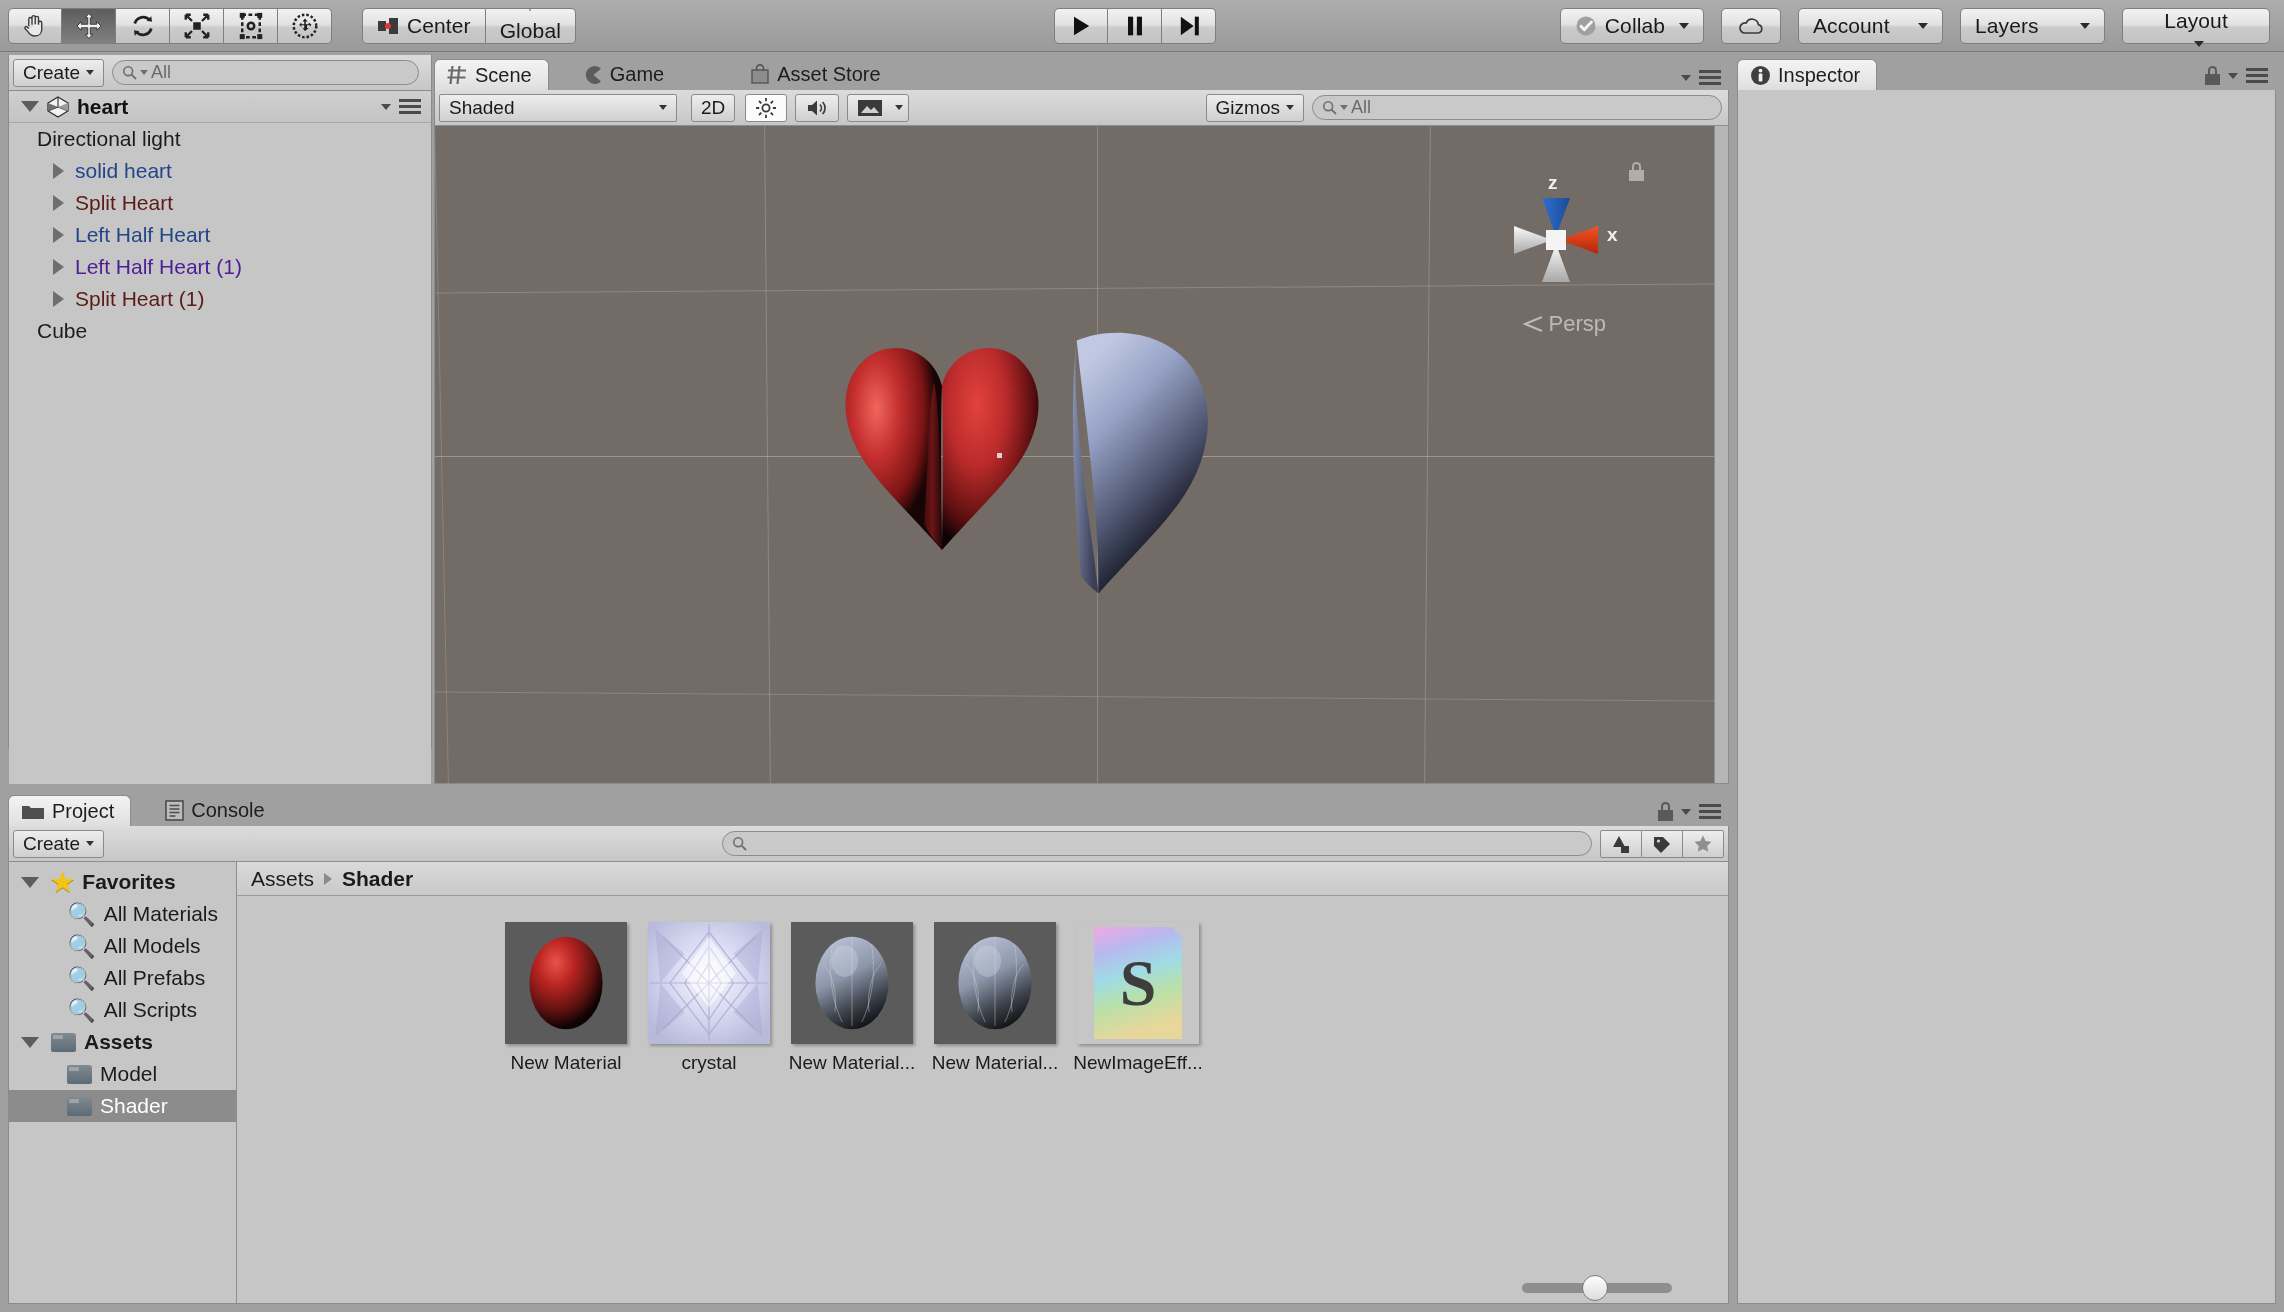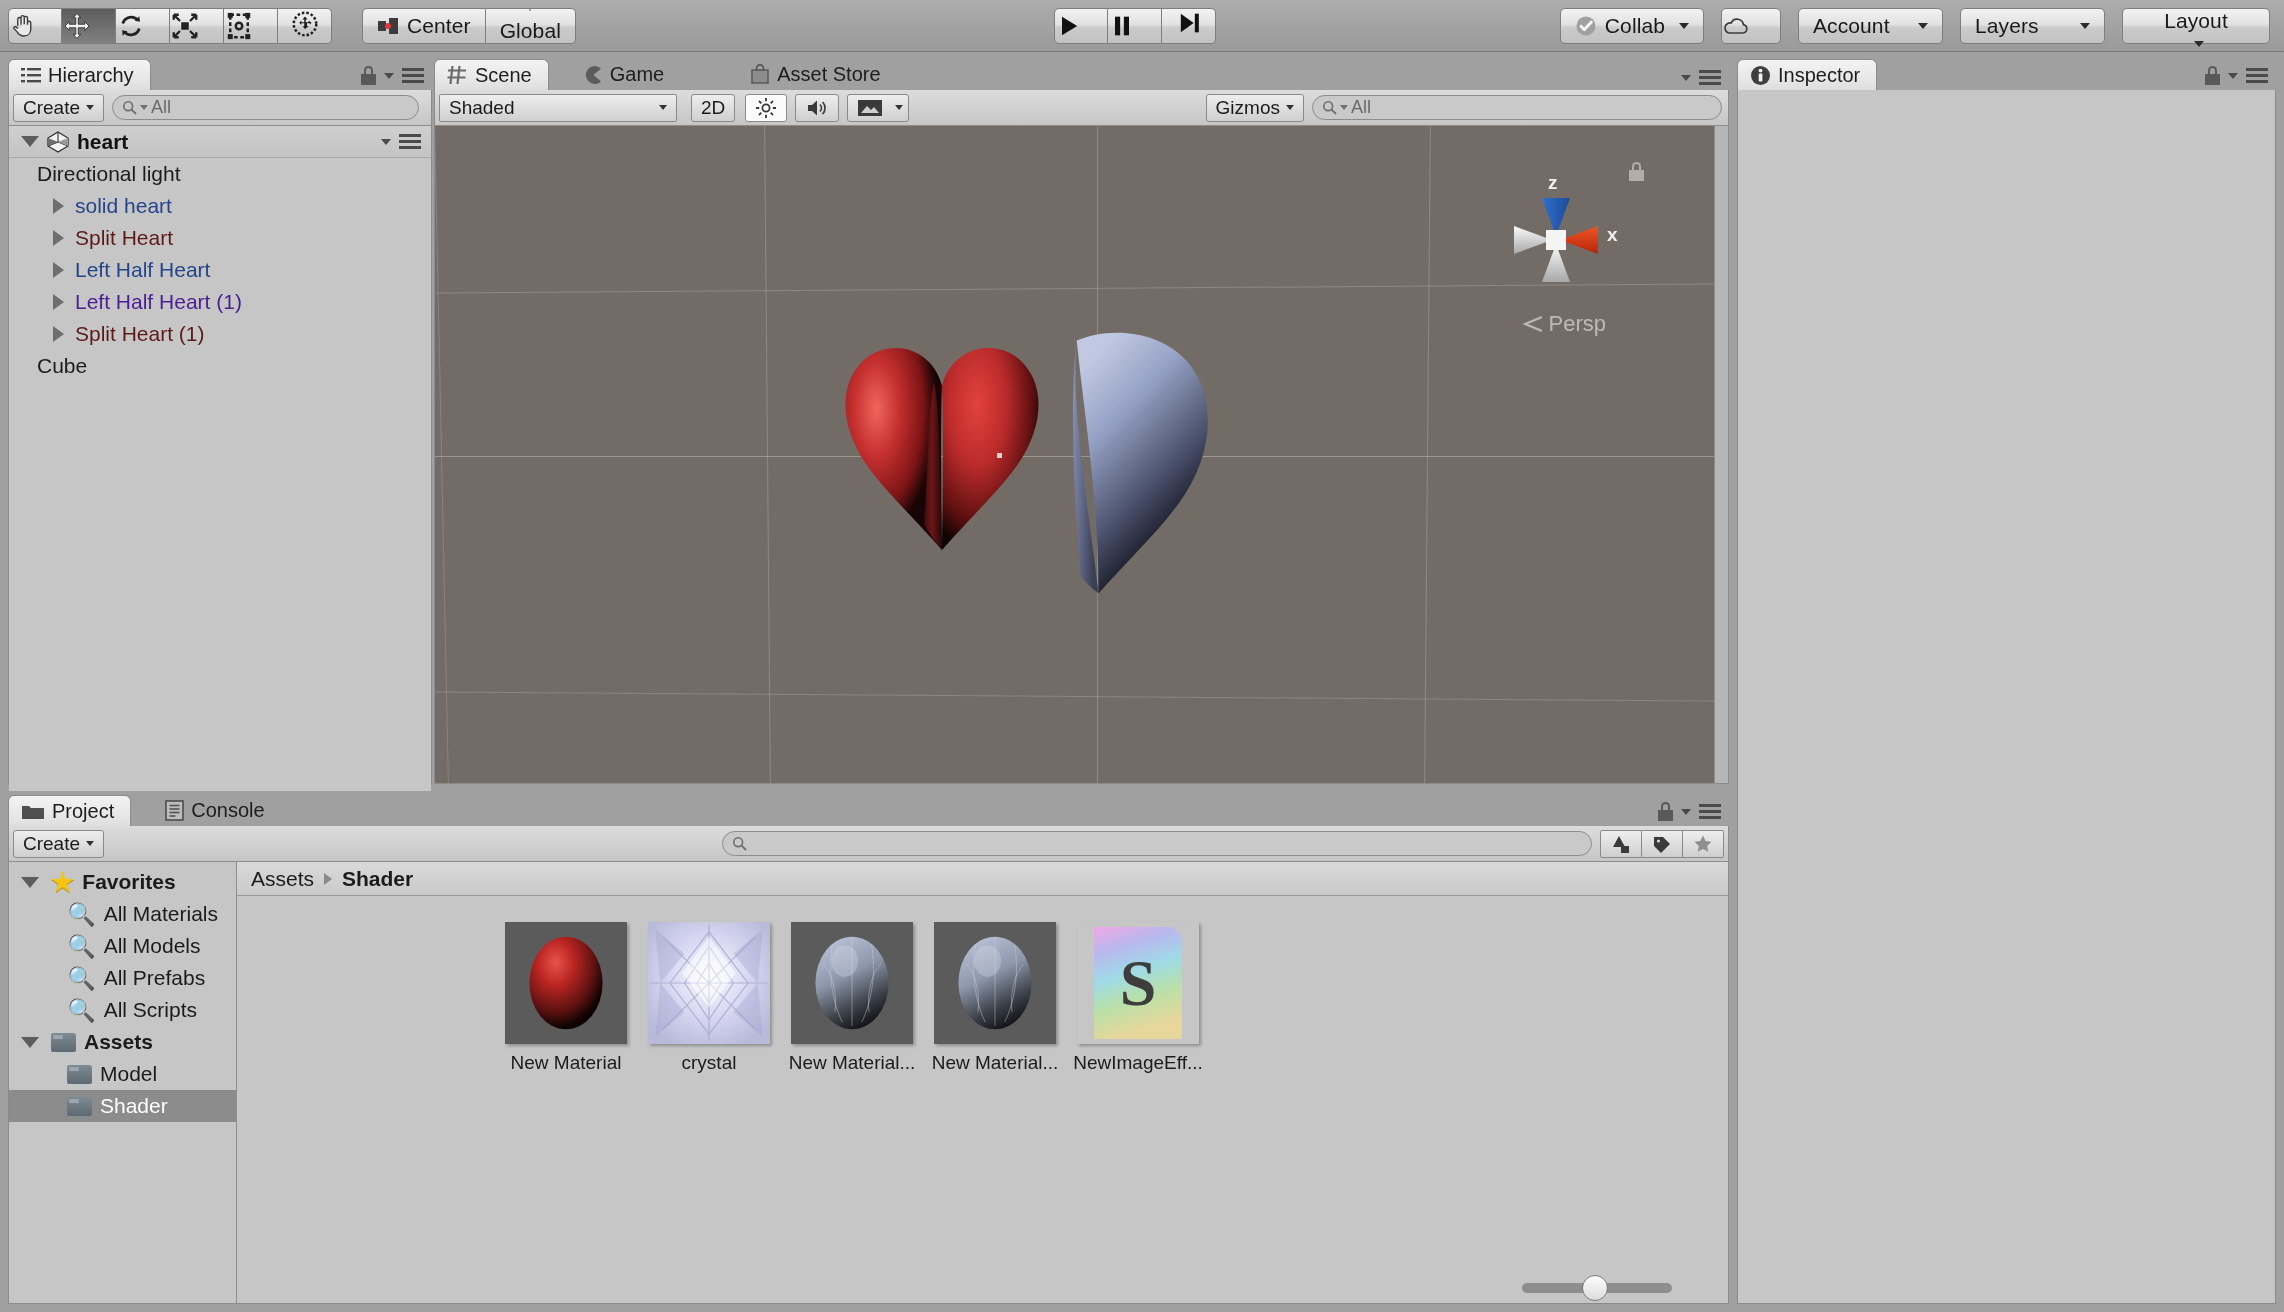--- a/index.html
+++ b/index.html
@@ -17,21 +17,21 @@
     position: absolute; left: 0; top: 0; width: 2284px; height: 52px;
     background: linear-gradient(to bottom, #adadad 0%, #a3a3a3 50%, #9a9a9a 100%);
     border-bottom: 1px solid #787878;
     display: flex; align-items: center;
   }
   .btn-group { display: flex; margin-left: 8px; }
   .tbtn {
     height: 36px; min-width: 54px;
     background: linear-gradient(to bottom, #f2f2f2 0%, #e2e2e2 45%, #cbcbcb 55%, #c2c2c2 100%);
     border: 1px solid #7e7e7e; border-left-width: 0;
-    display: flex; align-items: center; justify-content: space-between;
+    display: flex; align-items: center; justify-content: center;
     position: relative; cursor: default;
   }
   .tbtn:first-child { border-left-width: 1px; border-radius: 5px 0 0 5px; }
   .tbtn:last-child { border-radius: 0 5px 5px 0; flex-direction: column; }
   .tbtn.solo { border-left-width: 1px; border-radius: 5px; }
   .tbtn.active {
     background: linear-gradient(to bottom, #5d5d5d 0%, #6e6e6e 50%, #818181 100%);
   }
   .tbtn svg { display: block; }
   .lbl { font-size: 21px; color: #191919; letter-spacing: .1px; }
@@ -264,45 +264,20 @@
         <span class="caret"></span>
       </div>
       <div class="tbtn solo wide" style="min-width:148px;justify-content:space-between">
         <span class="lbl">Layout</span>
         <span class="caret"></span>
       </div>
     </div>
   </div>
 
   <div id="hierarchy">
-    <div class="panel-tabbar">
-      <div class="ptab sel">
-        <svg width="20" height="17" viewBox="0 0 20 17">
-          <rect x="0" y="1" width="4" height="2.4" fill="#4a4a4a"></rect>
-            <rect x="6" y="1" width="14" height="2.4" fill="#4a4a4a"></rect>
-          <rect x="0" y="7" width="4" height="2.4" fill="#4a4a4a"></rect>
-            <rect x="6" y="7" width="14" height="2.4" fill="#4a4a4a"></rect>
-          <rect x="0" y="13" width="4" height="2.4" fill="#4a4a4a"></rect>
-            <rect x="6" y="13" width="14" height="2.4" fill="#4a4a4a"></rect>
-        </svg>
-        <span>Hierarchy</span>
-      </div>
-      <div class="tabtools">
-        <span class="lockicon">
-            <i class="shackle"></i>
-            <i class="body"></i>
-          </span>
-        <span class="minicaret2"></span>
-        <span class="hamb">
-            <i></i>
-            <i></i>
-            <i></i>
-          </span>
-      </div>
-    </div>
     <div class="panel-body" style="height:694px;border:1px solid #8b8b8b;border-top:none;">
       <div class="subbar">
         <div class="mini-btn">
           <span>Create</span>
           <span class="mini-caret"></span>
         </div>
         <div class="searchbox">
           <svg width="15" height="15" viewBox="0 0 15 15">
             <circle cx="6.2" cy="6.2" r="4.4" fill="none" stroke="#6f6f6f" stroke-width="1.6"></circle>
             <path d="M9.6 9.6L14 14" stroke="#6f6f6f" stroke-width="1.8"></path>

